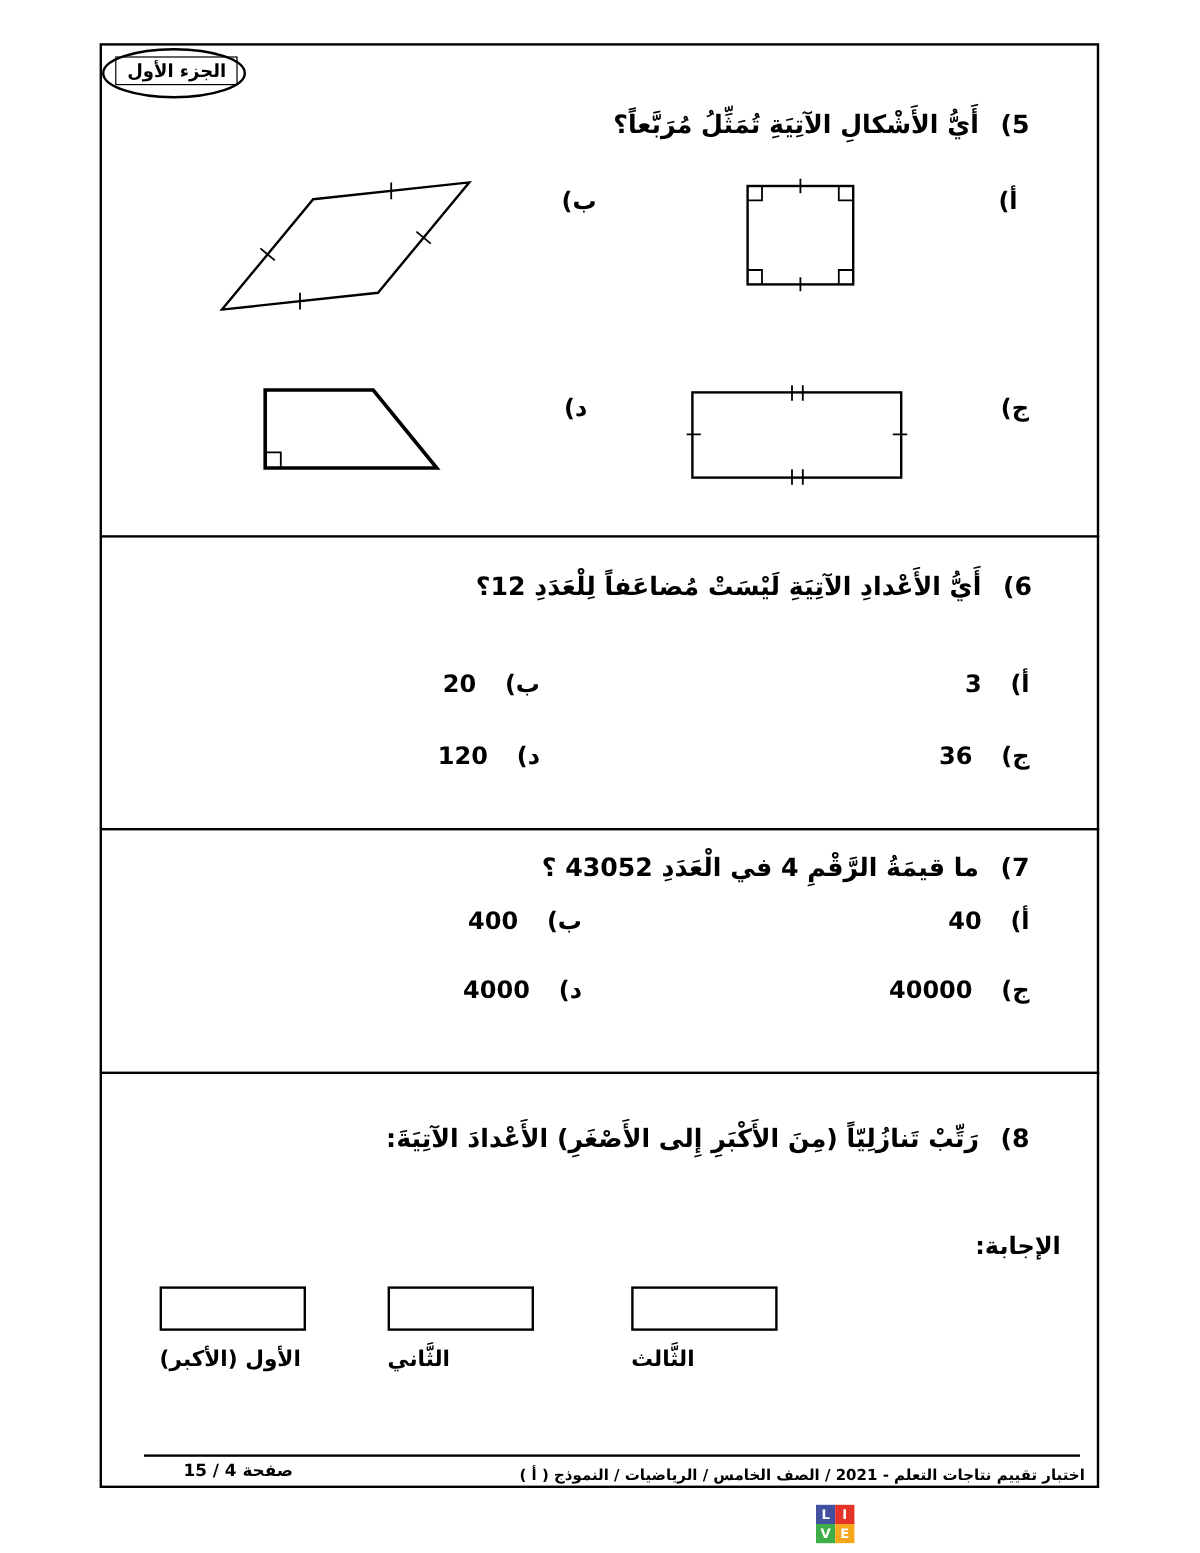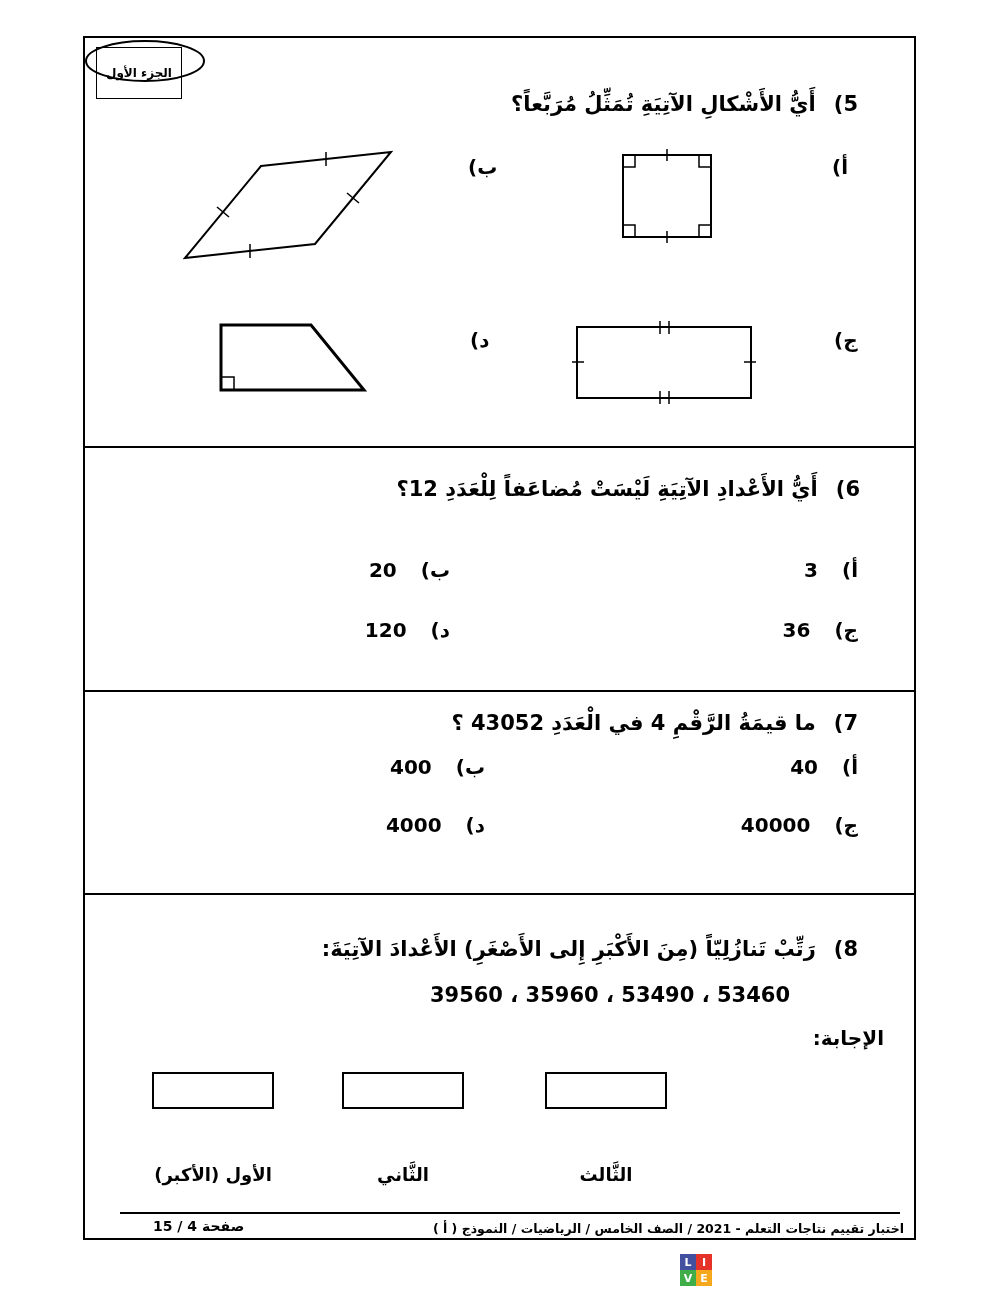--- a/index.html
+++ b/index.html
@@ -3,22 +3,22 @@
 <meta charset="utf-8">
 <style>
   * { margin:0; padding:0; box-sizing:border-box; }
   body { background:#fff; font-family:"DejaVu Sans", sans-serif; color:#000; }
   .page { position:relative; width:1000px; height:1294px; background:#fff; overflow:hidden; }
   .frame { position:absolute; left:83px; top:36px; width:833px; height:1204px; border:2px solid #000; }
 
   
   .part { position:absolute; left:84px; top:39px; width:122px; height:45px; }
   .part svg { position:absolute; left:0; top:0; }
-  .pbox { position:absolute; left:12px; top:8px; border:1.5px solid #000; padding:18px 9px;
-          font-weight:bold; font-size:12px; direction:rtl; white-space:nowrap; background:transparent; }
+  .pbox { position:absolute; left:12px; top:8px; border:1.5px solid #000; padding:2px 9px;
+          font-weight:bold; font-size:15px; direction:rtl; white-space:nowrap; background:transparent; }
 
   
   .qh { position:absolute; direction:rtl; font-weight:bold; font-size:21px; white-space:nowrap; }
   .qh .num { margin-left:18px; }
   .ul { text-underline-offset:3px; }
   .q5h { top:92px;  right:142px; }
   .q6h { top:477px; right:140px; }
   .q7h { top:711px; right:142px; }
   .q8h { top:937px; right:142px; }
 
@@ -45,21 +45,21 @@
   .q6-c { top:618px; right:142px; }
   .q6-d { top:618px; right:550px; }
   .q7-a { top:755px; right:142px; }
   .q7-b { top:755px; right:515px; }
   .q7-c { top:813px; right:142px; }
   .q7-d { top:813px; right:515px; }
 
   
   .q8-nums { position:absolute; top:983px; right:210px; direction:rtl; font-weight:bold; font-size:21px; }
   .q8-ans  { position:absolute; top:1026px; right:116px; direction:rtl; font-weight:bold; font-size:20px; }
-  .slot { position:absolute; width:160px; display:flex; flex-direction:column; align-items:center;gap:42px; }
+  .slot { position:absolute; width:160px; display:flex; flex-direction:column; align-items:flex-start; }
   .sbox { width:122px; height:37px; border:2px solid #000; background:#fff; outline:none;
           font-size:18px; text-align:center; font-family:"DejaVu Sans", sans-serif; }
   .sl { margin-top:13px; font-weight:bold; font-size:18px; direction:rtl; white-space:nowrap; }
   .slot1 { top:1072px; left:698px; }
   .slot2 { top:1072px; left:526px; }
   .slot3 { top:1072px; left:323px; }
   .slot4 { top:1072px; left:133px; }
 
   
   .frule  { position:absolute; top:1212px; left:120px; width:780px; border-top:2px solid #000; }
@@ -181,21 +181,20 @@
   <div class="opt q7-d">
     <span>د)</span>
     <span>4000</span>
   </div>
 
   <div class="divider div3"></div>
 
   <div class="qh q8h">
     <span class="num">8)</span><span>رَتِّبْ تَنازُلِيّاً (مِنَ الأَكْبَرِ إِلى الأَصْغَرِ) الأَعْدادَ الآتِيَةَ:</span>
   </div>
-  <div class="q8-nums">53460 ، 53490 ، 35960 ، 39560</div>
   <div class="q8-ans">الإجابة:</div>
 
   <div class="slot slot2">
     <input class="sbox" value="" style="">
     <div class="sl">الثَّالث</div>
   </div>
   <div class="slot slot3">
     <input class="sbox" value="" style="">
     <div class="sl">الثَّاني</div>
   </div>

